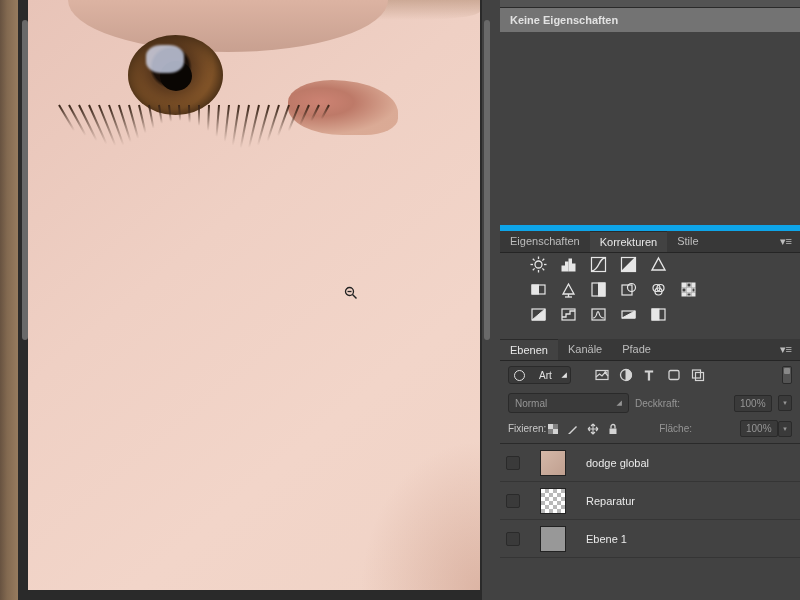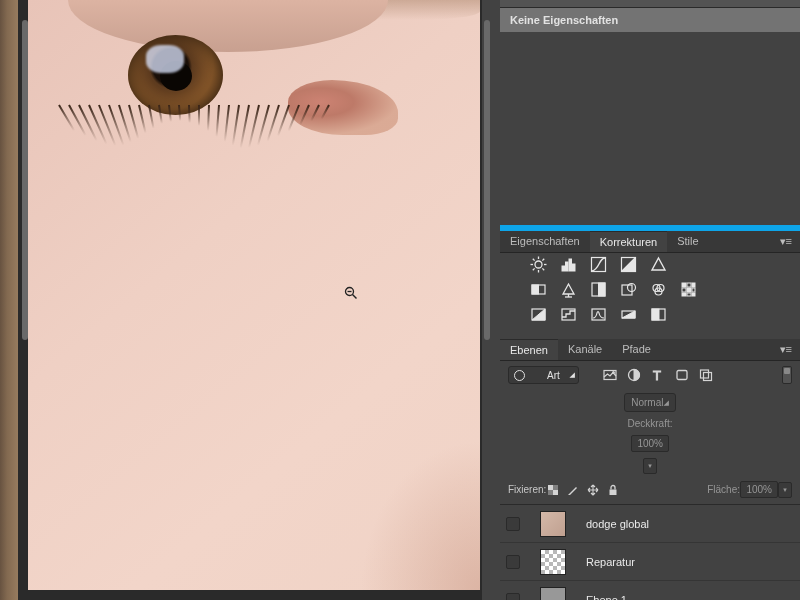--- a/index.html
+++ b/index.html
@@ -30,33 +30,33 @@
 .tab { font-size: 11px; color: #bdbdbd; padding: 4px 10px 0 10px; cursor: pointer; }
 .tab.active { background: #424242; color: #e8e8e8; border-top: 1px solid #2a2a2a; }
 .panel-menu { margin-left: auto; padding: 4px 8px 0 8px; color: #bdbdbd; font-size: 11px; }
 .sub-label { font-size: 11px; color: #e2e2e2; padding: 5px 10px 3px 10px; }
 .adjust-grid { padding: 3px 10px 8px 30px; }
 .adjust-row { display: flex; gap: 13px; margin-bottom: 8px; }
 .adj-icon { width: 17px; height: 17px; display: flex; align-items: center; justify-content: center; color: #e6e6e6; cursor: pointer; }
 .adj-icon svg { width: 17px; height: 17px; fill: #e6e6e6; stroke: #e6e6e6; }
 .layers-panel { flex: 1; display: flex; flex-direction: column; background: #424242; }
 .layers-toolbar { display: flex; align-items: center; padding: 5px 8px; gap: 6px; }
-.kind-select { display: flex; align-items: center; background: #3a3a3a; border: 1px solid #2a2a2a; border-radius: 3px; padding: 2px 18px 2px 24px; font-size: 10px; color: #e2e2e2; position: relative; height: 18px; }
+.kind-select { display: flex; align-items: center; background: #3a3a3a; border: 1px solid #2a2a2a; border-radius: 3px; padding: 2px 18px 2px 16px; font-size: 10px; color: #e2e2e2; position: relative; height: 18px; }
 .kind-select::before { content: ""; position: absolute; left: 5px; width: 9px; height: 9px; border: 1.5px solid #e2e2e2; border-radius: 50%; }
 .kind-select::after { content: "◢"; position: absolute; right: 3px; font-size: 7px; color: #e2e2e2; }
 .kind-select span { margin-left: 14px; }
 .filter-icons { display: flex; gap: 9px; margin-left: 18px; }
 .filter-icon { width: 15px; height: 15px; color: #d4d4d4; display: flex; align-items: center; justify-content: center; cursor: pointer; }
 .filter-icon svg { width: 14px; height: 14px; fill: #d4d4d4; stroke: #d4d4d4; }
 .toggle-switch { margin-left: auto; width: 10px; height: 18px; background: #535353; border: 1px solid #2a2a2a; border-radius: 2px; position: relative; }
 .toggle-switch::after { content: ""; position: absolute; top: 1px; left: 1px; right: 1px; height: 6px; background: #888; border-radius: 1px; }
-.opts-row { display: flex; align-items: center; padding: 4px 8px; gap: 6px; font-size: 10px; color: #969696; flex-direction: column; }
+.opts-row { display: flex; align-items: center; padding: 4px 8px; gap: 6px; font-size: 10px; color: #969696; }
 .blend-select { flex: 1; max-width: 152px; background: #3a3a3a; border: 1px solid #2a2a2a; border-radius: 3px; padding: 3px 6px; color: #969696; display: flex; justify-content: space-between; align-items: center; height: 20px; }
 .opt-label { color: #969696; }
-.opt-value { color: #969696; background: #3a3a3a; border: 1px solid #2a2a2a; padding: 2px 5px; border-radius: 2px; font-size: 10px; min-width: 38px; text-align: right; }
+.opt-value { color: #969696; background: #3a3a3a; border: 1px solid #2a2a2a; padding: 2px 5px; border-radius: 2px; font-size: 10px; min-width: 38px; text-align: left; margin-left: 48px; }
 .down-arrow { width: 14px; height: 16px; background: #3a3a3a; border: 1px solid #2a2a2a; border-radius: 2px; display: flex; align-items: center; justify-content: center; font-size: 7px; color: #969696; }
 .lock-row { display: flex; align-items: center; padding: 3px 8px 6px 8px; font-size: 10px; color: #c9c9c9; }
 .lock-icons { display: flex; gap: 7px; }
 .lock-icon { width: 13px; height: 13px; display: flex; align-items: center; justify-content: center; }
 .lock-icon svg { width: 12px; height: 12px; }
 .spacer { flex: 1; }
 .layers-list { flex: 1; border-top: 1px solid #2a2a2a; overflow: hidden; }
 .layer-row { display: flex; align-items: center; height: 38px; padding: 0 6px; border-bottom: 1px solid #353535; gap: 20px; }
 .layer-row.selected { background: #6d7f95; }
 .vis-box { width: 14px; height: 14px; border: 1px solid #2a2a2a; background: #3a3a3a; border-radius: 2px; flex-shrink: 0; }

